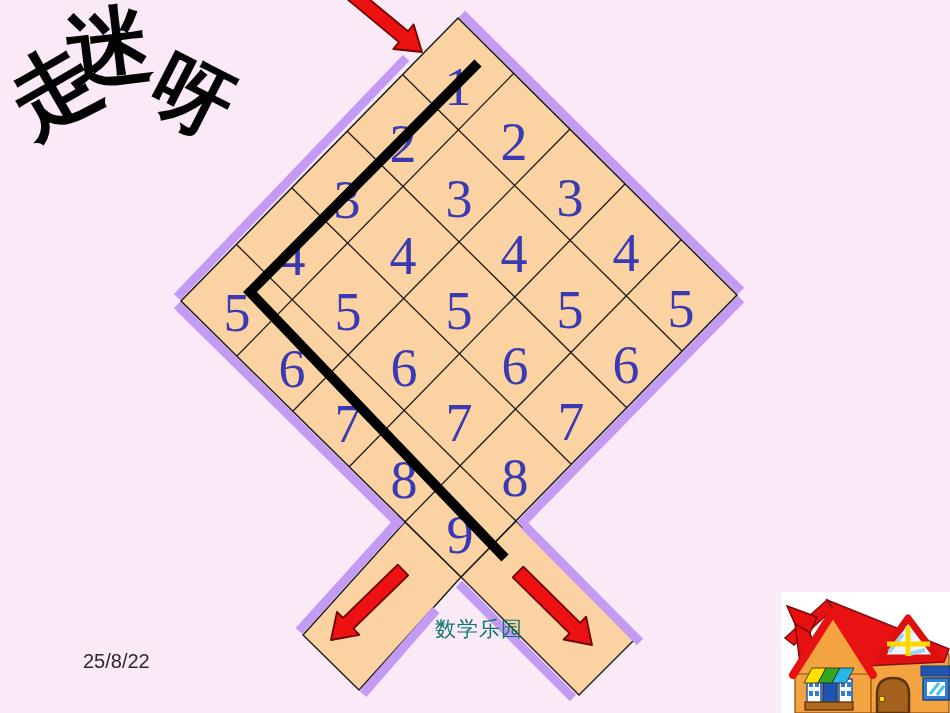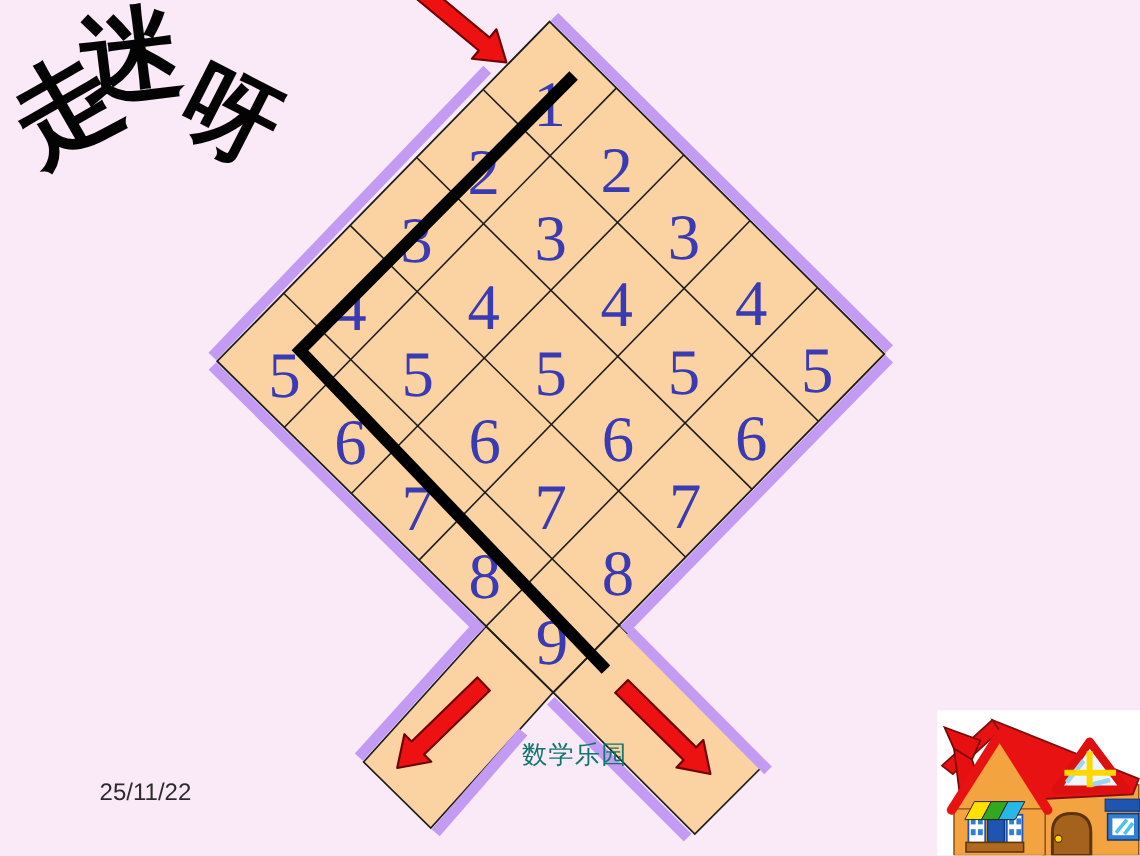--- a/index.html
+++ b/index.html
@@ -111,21 +111,21 @@
   </svg>
 
   
   <div class="title-wordart">
     <span class="tchar1">走</span>
     <span class="tchar2">迷</span>
     <span class="tchar3">呀</span>
   </div>
 
   
-  <div class="date-text">25/11/22</div>
+  <div class="date-text">25/8/22</div>
   <div class="footer-text">数学乐园</div>
 
   
   <div class="house-card">
     <svg width="169" height="121" viewBox="0 0 169 121">
       <rect x="0" y="0" width="169" height="121" fill="#ffffff"></rect>
 
       <rect x="88" y="62" width="80" height="59" fill="#f3a440" stroke="#8a4a10" stroke-width="1.2"></rect>
       <rect x="14" y="80" width="76" height="41" fill="#f3a440" stroke="#8a4a10" stroke-width="1.2"></rect>
 

